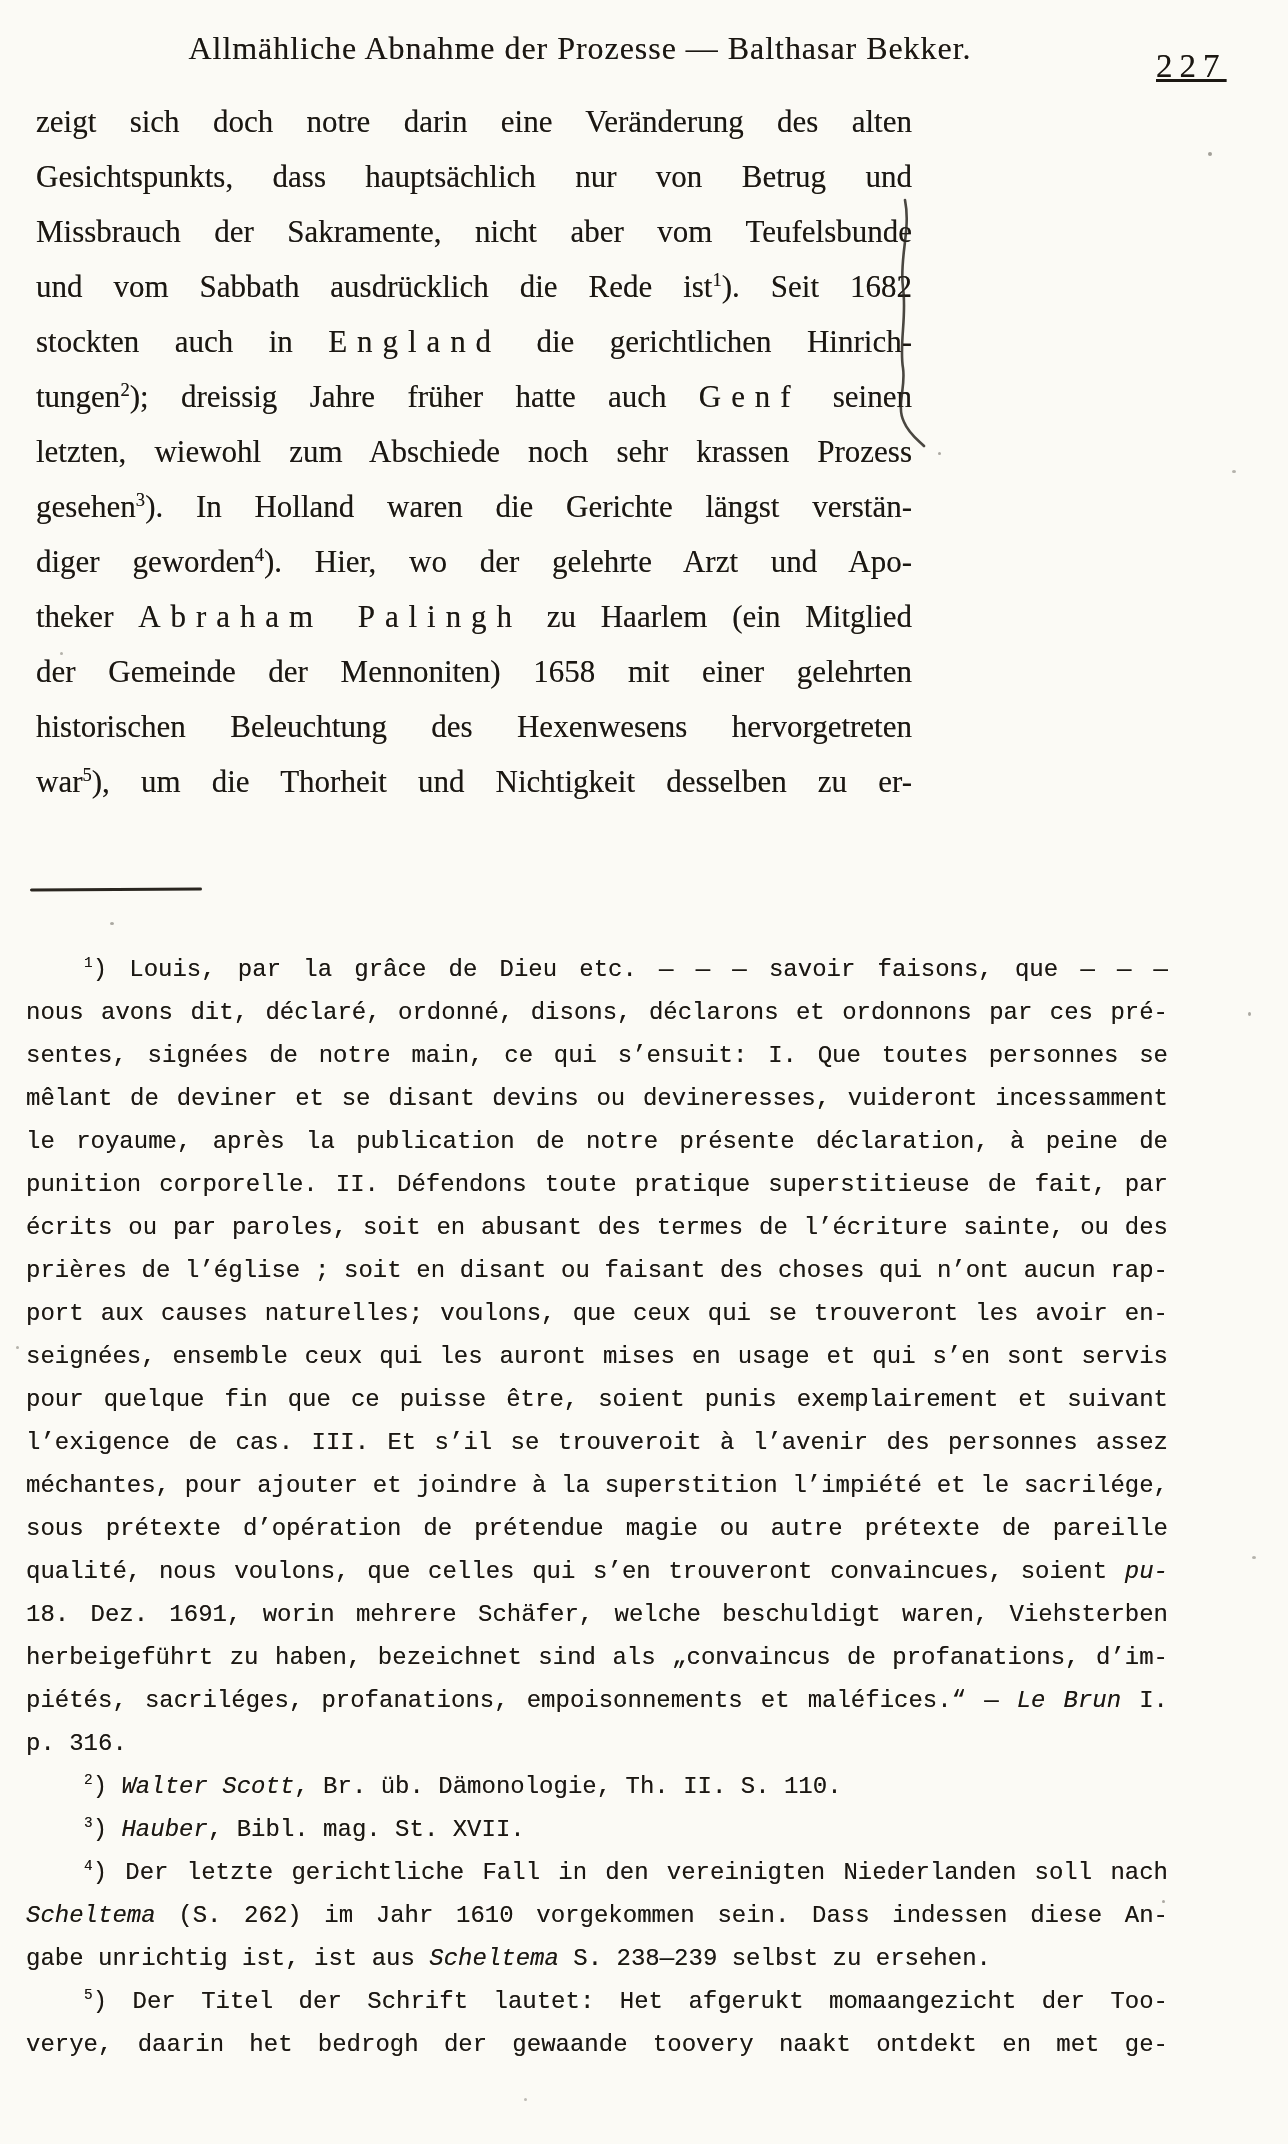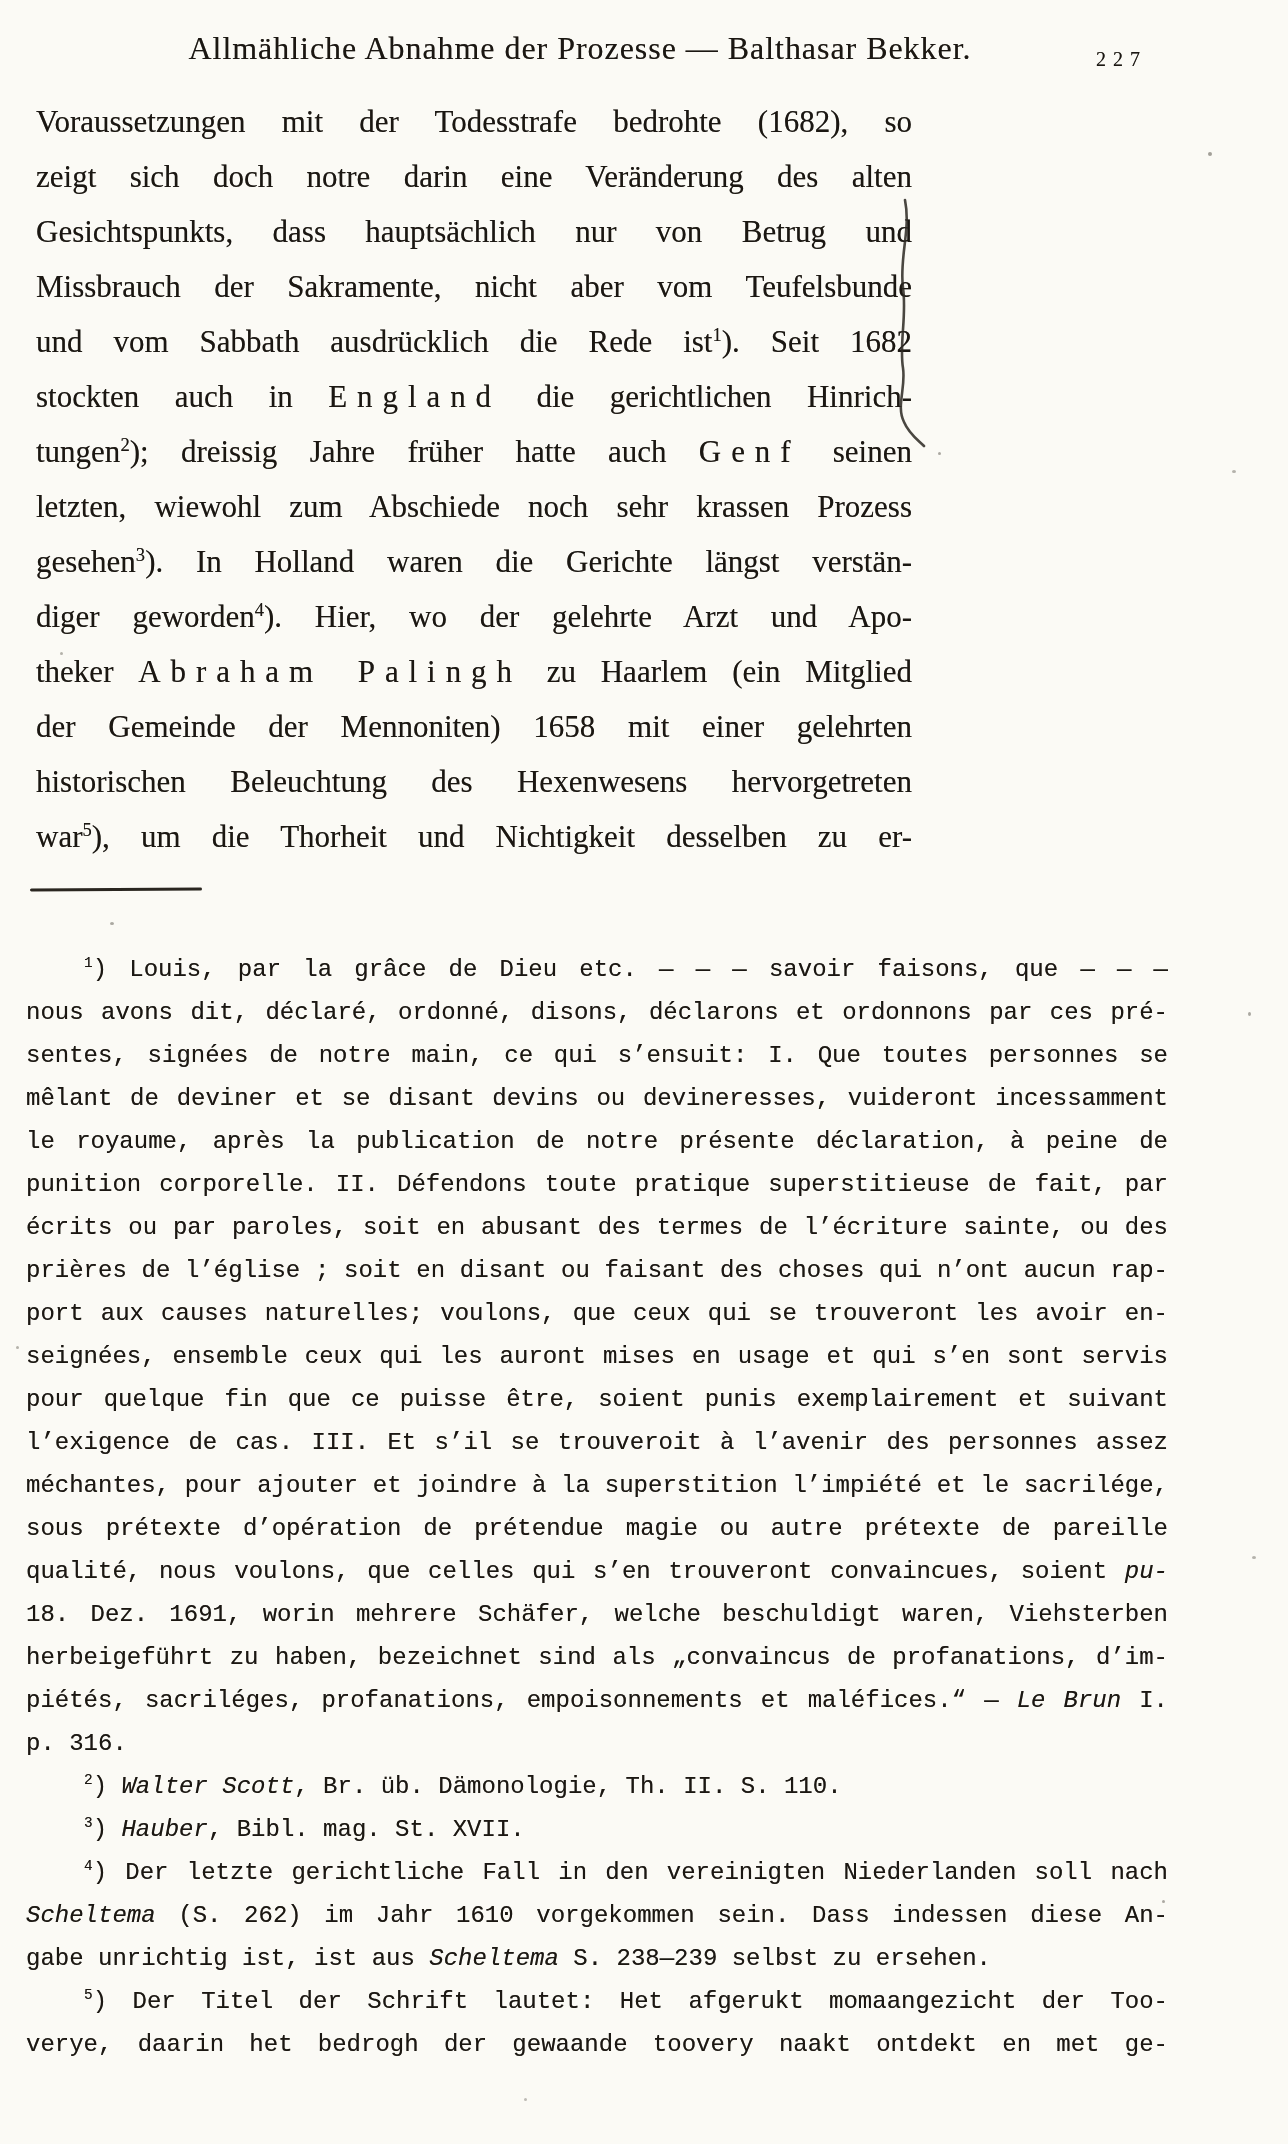--- a/index.html
+++ b/index.html
@@ -15,22 +15,22 @@
     color:#1b1712;
     overflow:hidden;
     text-shadow:0 0 0.4px rgba(27,23,18,0.55);
   }
   .header{
     position:absolute;top:30px;left:80px;width:1000px;
     text-align:center;font-size:32px;letter-spacing:0.03em;
     white-space:nowrap;
   }
   .pagenum{
-    position:absolute;top:48px;left:1096px;
-    font-size:20px;letter-spacing:7px;
+    position:absolute;top:48px;left:1156px;
+    font-size:33px;letter-spacing:7px;text-decoration:underline;
   }
   .main{
     position:absolute;top:94px;left:36px;width:876px;
     font-size:31px;
   }
   .main .line{height:55px;line-height:55px;}
   .fnotes{
     position:absolute;top:948px;left:26px;width:1142px;
     font-size:24px;
   }
@@ -61,21 +61,20 @@
 
 <div class="page">
 
   <div class="header">
     <span>Allmähliche Abnahme der Prozesse — Balthasar Bekker.</span>
   </div>
 
   <div class="pagenum">227</div>
 
   <div class="main">
-      <div class="line"><span>Voraussetzungen mit der Todesstrafe bedrohte (1682), so</span></div>
       <div class="line"><span>zeigt sich doch notre darin eine Veränderung des alten</span></div>
       <div class="line"><span>Gesichtspunkts, dass hauptsächlich nur von Betrug und</span></div>
       <div class="line"><span>Missbrauch der Sakramente, nicht aber vom Teufelsbunde</span></div>
       <div class="line"><span>und vom Sabbath ausdrücklich die Rede ist</span><sup>1</sup><span>). Seit 1682</span></div>
       <div class="line"><span>stockten auch in </span><span class="gsp">England</span><span> die gerichtlichen Hinrich-</span></div>
       <div class="line"><span>tungen</span><sup>2</sup><span>); dreissig Jahre früher hatte auch </span><span class="gsp">Genf</span><span> seinen</span></div>
       <div class="line"><span>letzten, wiewohl zum Abschiede noch sehr krassen Prozess</span></div>
       <div class="line"><span>gesehen</span><sup>3</sup><span>). In Holland waren die Gerichte längst verstän-</span></div>
       <div class="line"><span>diger geworden</span><sup>4</sup><span>). Hier, wo der gelehrte Arzt und Apo-</span></div>
       <div class="line"><span>theker </span><span class="gsp">Abraham Palingh</span><span> zu Haarlem (ein Mitglied</span></div>

